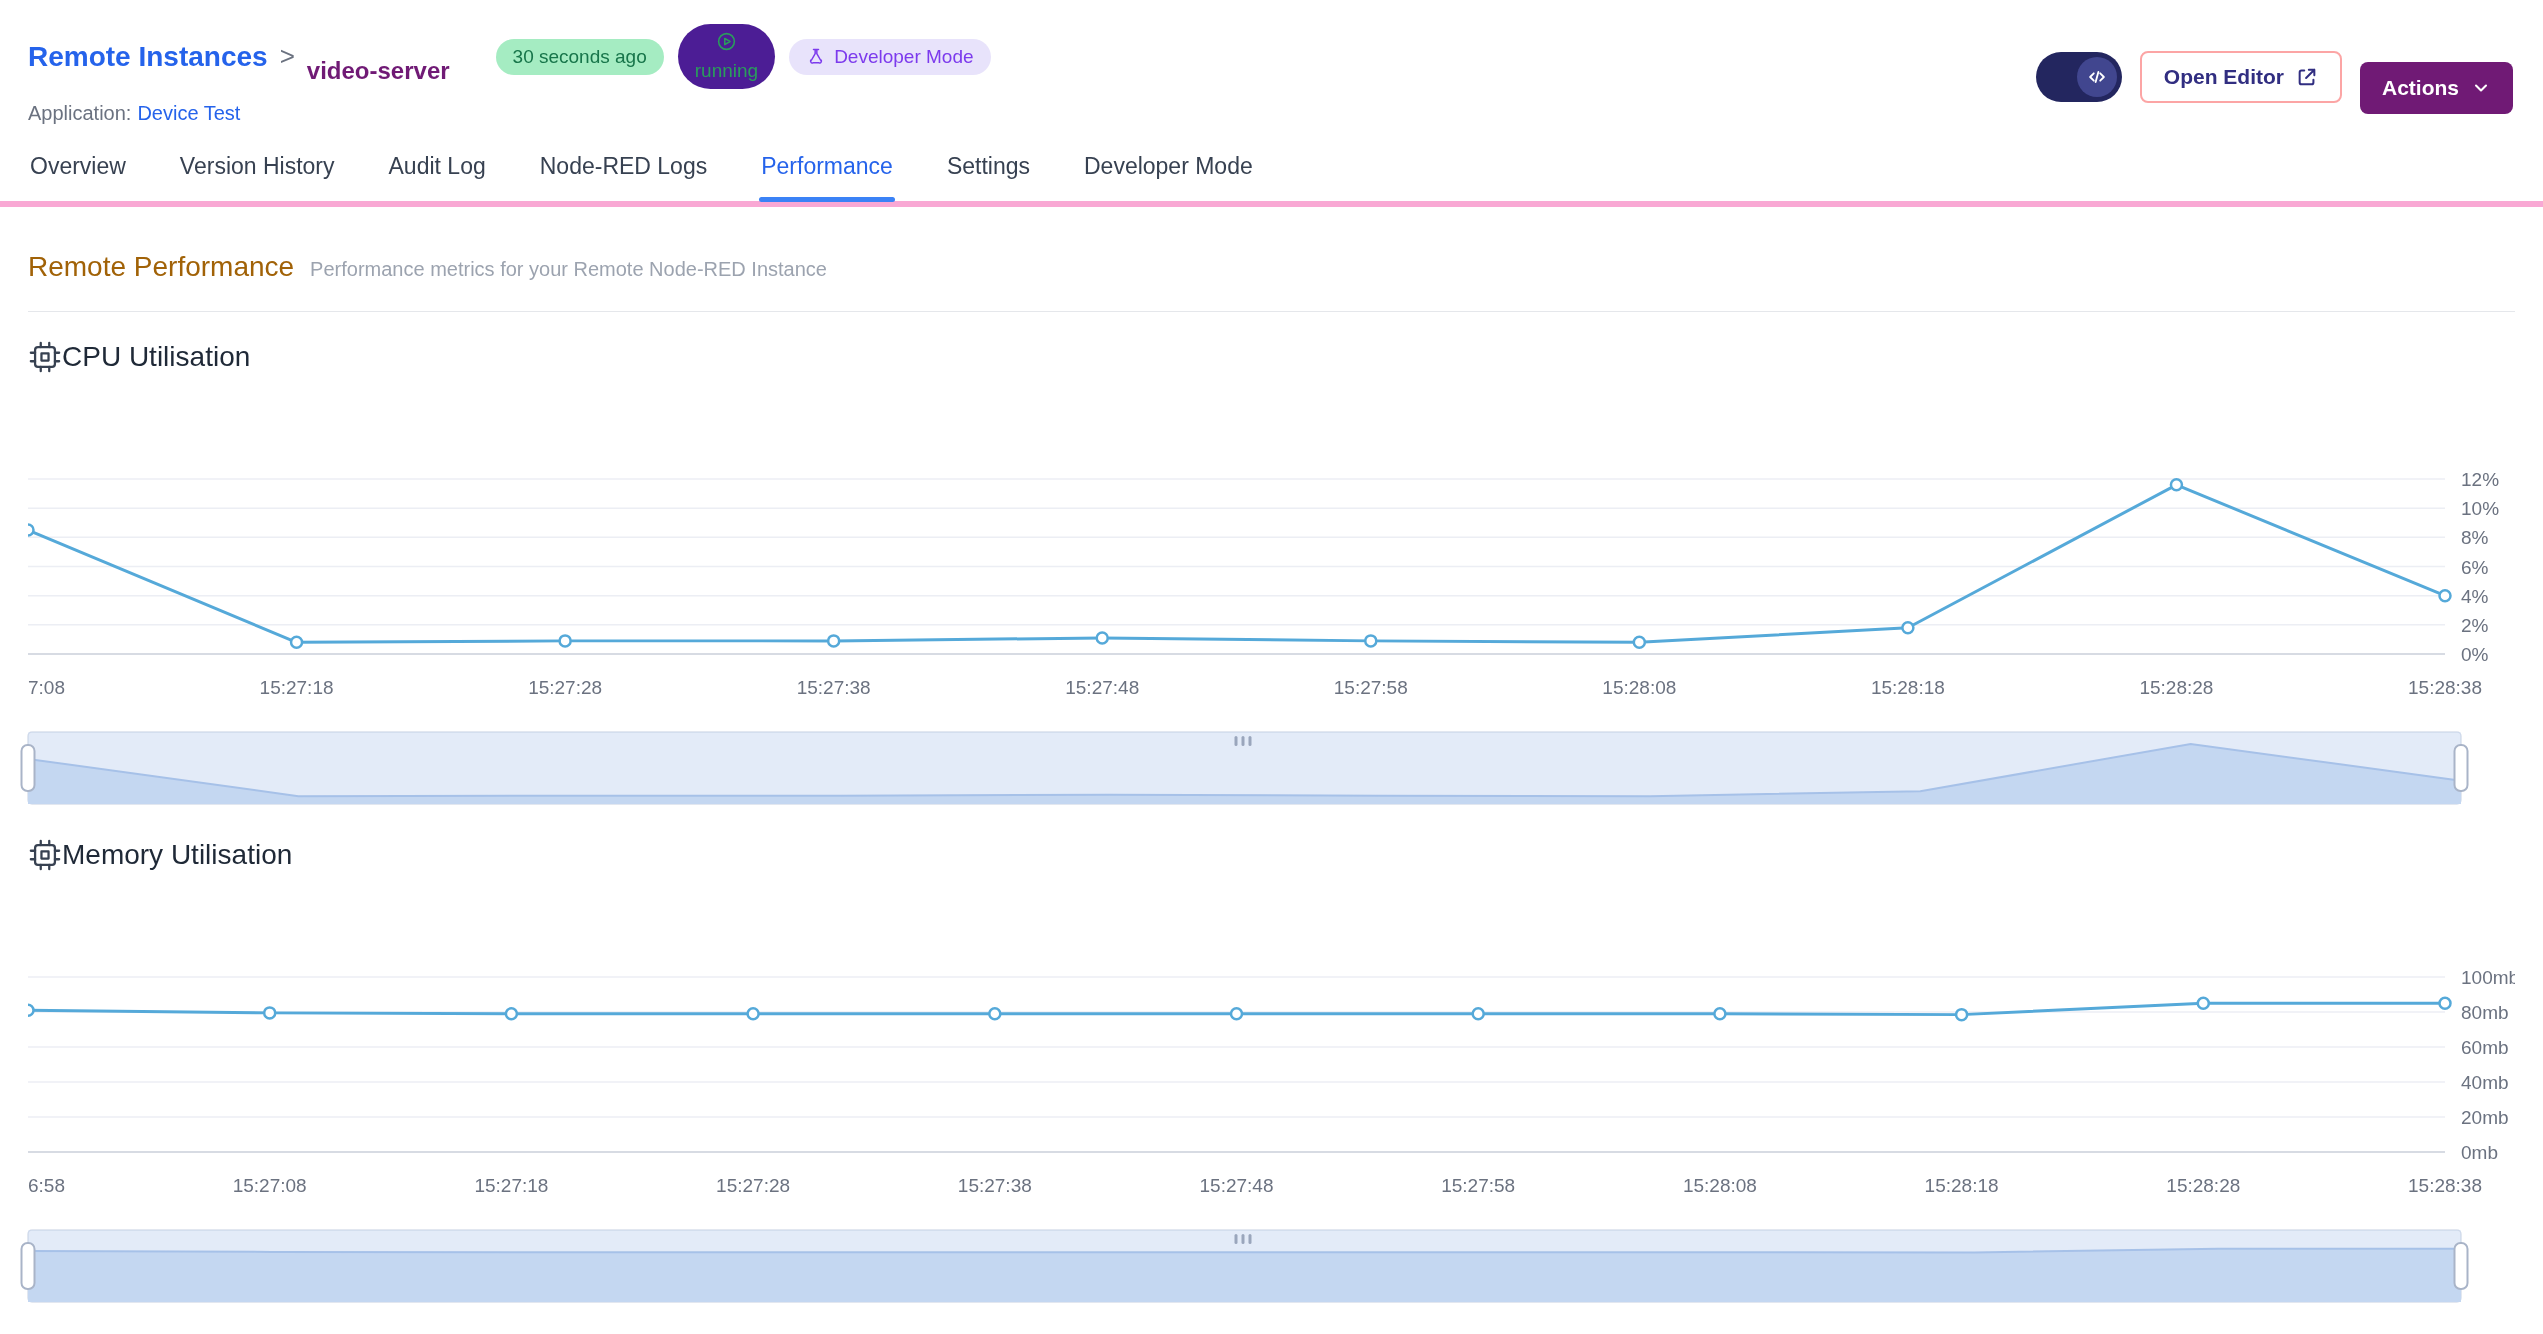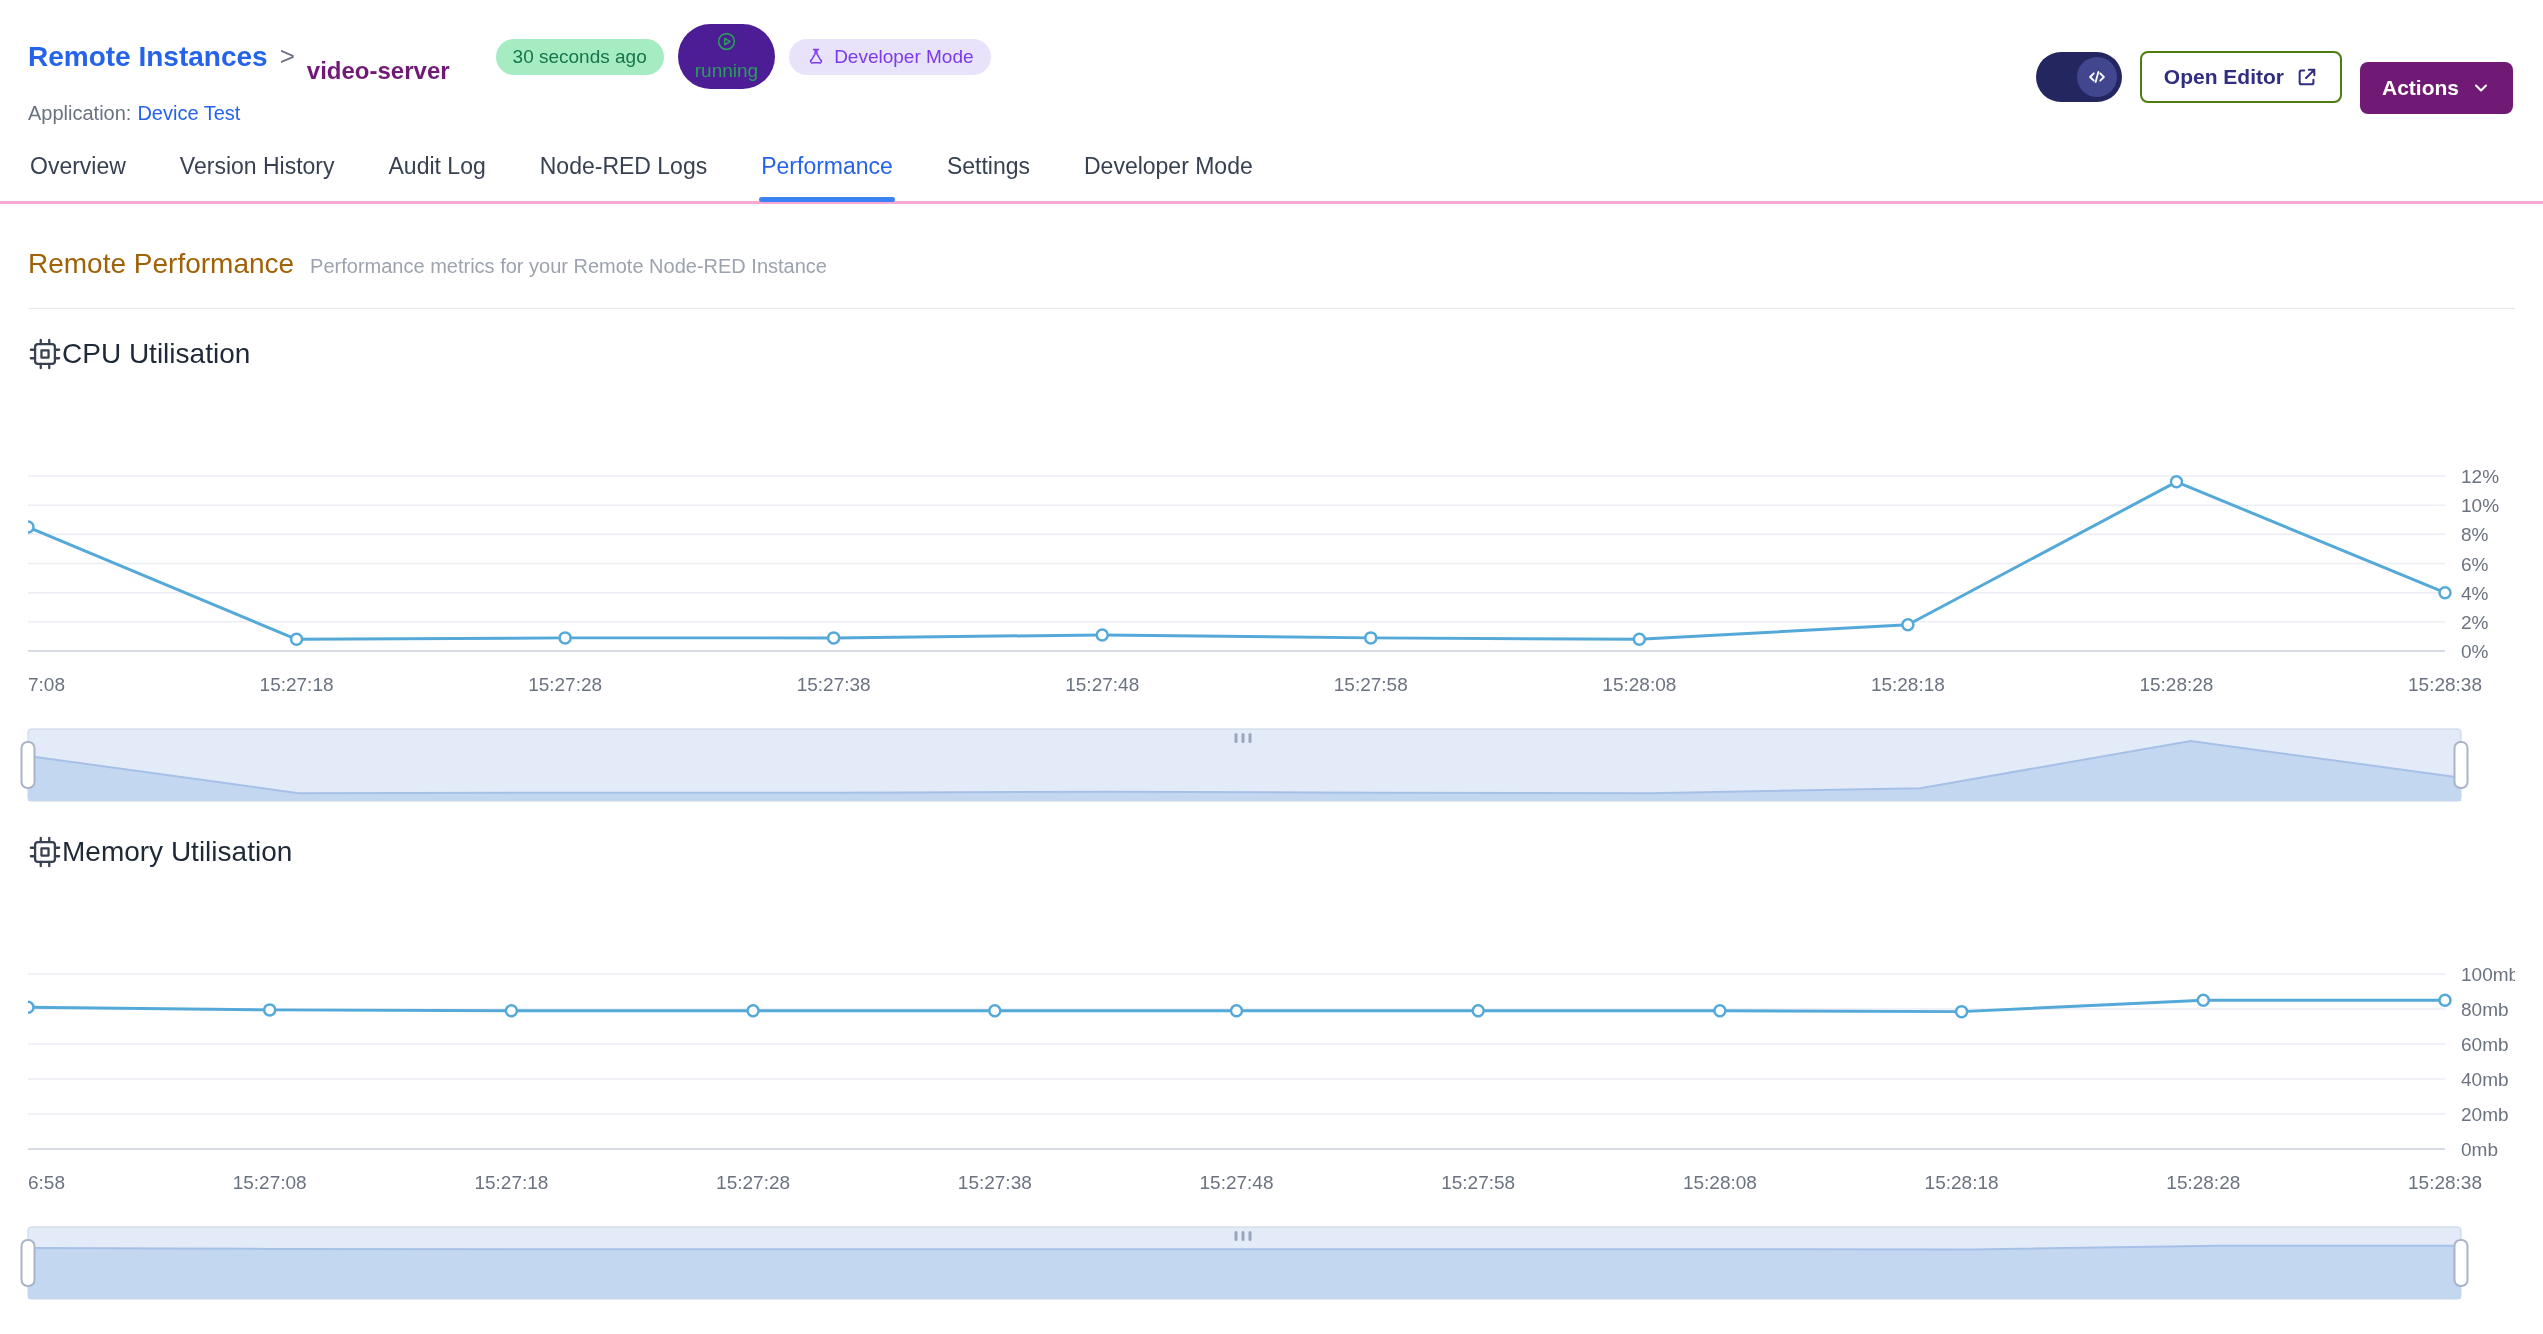--- a/index.html
+++ b/index.html
@@ -21,25 +21,25 @@
   .badge-lastseen { background: #a5ecc2; color: #17754a; margin-left: 46px; }
   .badge-running  { background: #4c1d95; color: #2a9d5c; margin-left: 14px; flex-direction: column; }
   .badge-devmode  { background: #e8e3fb; color: #7c3aed; margin-left: 14px; }
   .app-row { margin-top: 13px; font-size: 20px; color: #6b7280; }
   .app-link { color: #2563eb; text-decoration: none; cursor: pointer; margin-left: 6px; }
 
   .header-right { display: flex; align-items: center; gap: 18px; margin-top: 4px; }
   .devmode-toggle { width: 86px; height: 50px; border-radius: 999px; background: #23265f; position: relative; cursor: pointer; flex: none; }
   .devmode-knob { position: absolute; top: 5px; right: 5px; width: 40px; height: 40px; border-radius: 50%; background: #41468f; display: flex; align-items: center; justify-content: center; }
   .btn { height: 52px; border-radius: 8px; font-size: 21px; font-weight: 700; display: inline-flex; align-items: center; gap: 12px; padding: 0 22px; cursor: pointer; border: none; background: none; font-family: "Liberation Sans", sans-serif; }
-  .btn-outline { border: 2px solid #4d7c0f; color: #312e81; background: #fff; }
+  .btn-outline { border: 2px solid #fca5a5; color: #312e81; background: #fff; }
   .btn-primary { background: #701a75; color: #fff; margin-top: 22px; }
 
   
-  .tabs { display: flex; gap: 50px; padding: 0 28px; margin-top: 28px; border-bottom: 3px solid #f9a8d4; }
+  .tabs { display: flex; gap: 50px; padding: 0 28px; margin-top: 28px; border-bottom: 6px solid #f9a8d4; }
   .tab { font-size: 23px; color: #374151; padding: 0 2px 21px; cursor: pointer; position: relative; white-space: nowrap; }
   .tab.active { color: #2563eb; }
   .tab.active::after { content: ""; position: absolute; left: 0; right: 0; bottom: -1px; height: 5px; border-radius: 4px; background: #3b82f6; }
 
   
   .title-row { padding: 0 28px; margin-top: 44px; display: flex; align-items: baseline; gap: 16px; }
   .page-title { font-size: 28px; font-weight: 500; color: #a16207; }
   .page-subtitle { font-size: 20px; color: #9ca3af; }
   .divider { border: 0; border-top: 1px solid #e5e7eb; margin: 28px 28px 0; }
 

